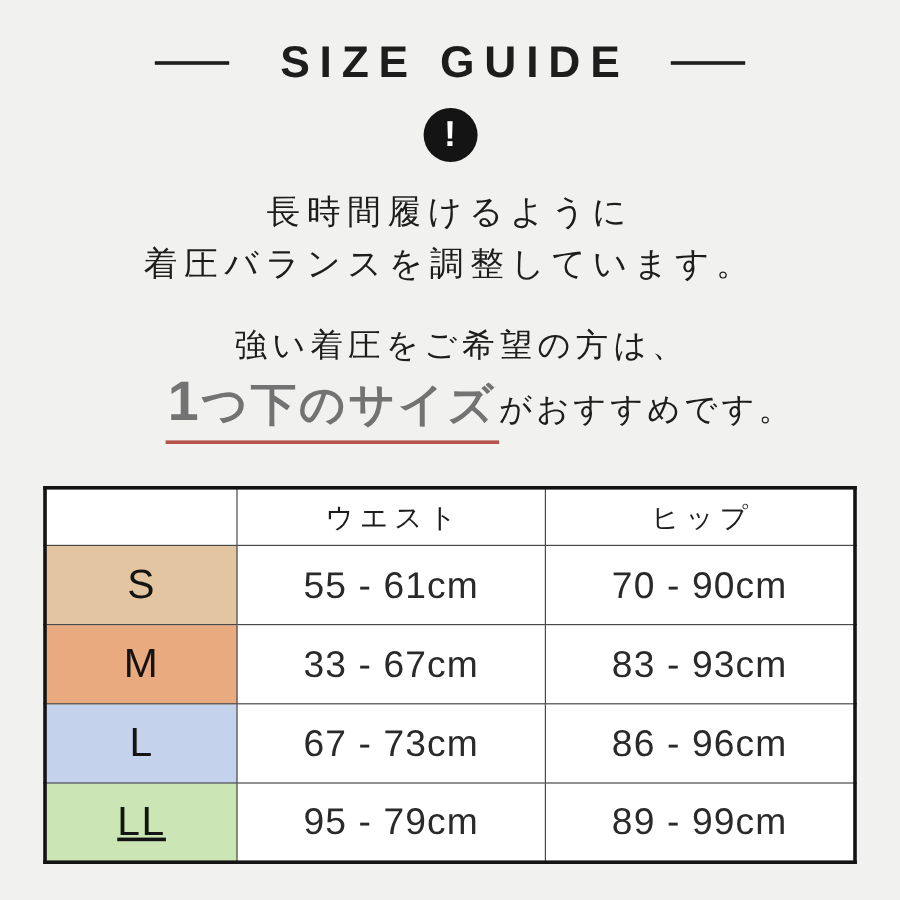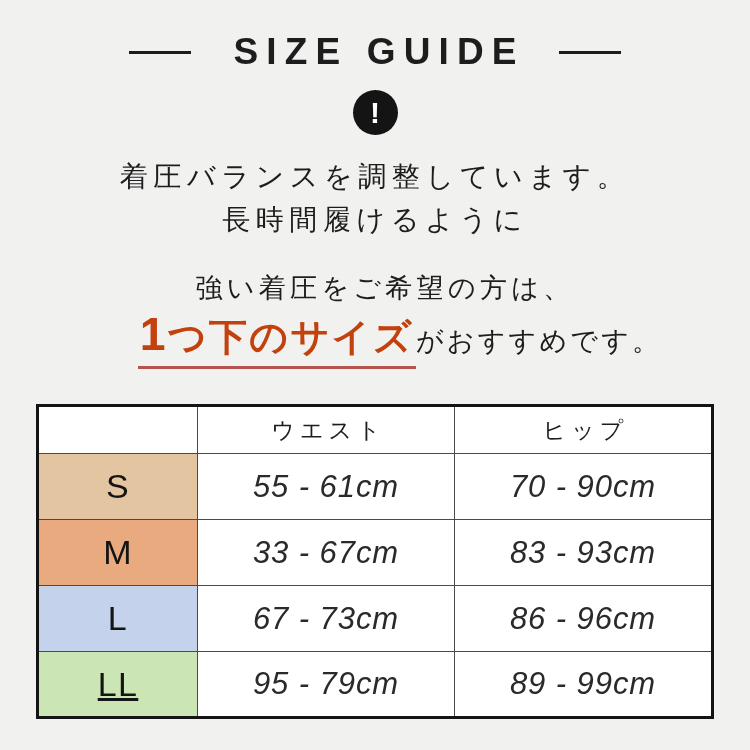--- a/index.html
+++ b/index.html
@@ -136,46 +136,45 @@
   .size-table td.cell-size {
     font-size: 34px;
     letter-spacing: 0.04em;
     color: #141414;
   }
   .size-table td.cell-value {
     font-size: 31px;
     font-weight: 300;
     letter-spacing: 0.03em;
     color: #2a2a2a;
-    font-style: italic;
   }
 </style>
 </head>
 <body>
 
 <div class="page">
 
   <header class="title-row">
     <span class="title-dash"></span>
     <h1 class="page-title">SIZE GUIDE</h1>
     <span class="title-dash"></span>
   </header>
 
   <div class="notice-icon">
     <span>!</span>
   </div>
 
   <div class="intro">
+    <p>長時間履けるように</p>
     <p>着圧バランスを調整しています。</p>
-    <p>長時間履けるように</p>
   </div>
 
   <div class="recommend">
     <p class="recommend-prefix">強い着圧をご希望の方は、</p>
-    <p class="recommend-line2"><span class="recommend-highlight" style="color: #c2410c; border-bottom-color: rgb(180, 84, 76); margin-left: 30px;">1つ下のサイズ</span><span class="recommend-suffix">がおすすめです。</span></p>
+    <p class="recommend-line2"><span class="recommend-highlight" style="color: #737373; border-bottom-color: rgb(180, 84, 76); margin-left: 30px;">1つ下のサイズ</span><span class="recommend-suffix">がおすすめです。</span></p>
   </div>
 
   <table class="size-table">
     <colgroup>
       <col class="col-size">
       <col class="col-waist">
       <col class="col-hip">
     </colgroup>
     <thead>
       <tr>

